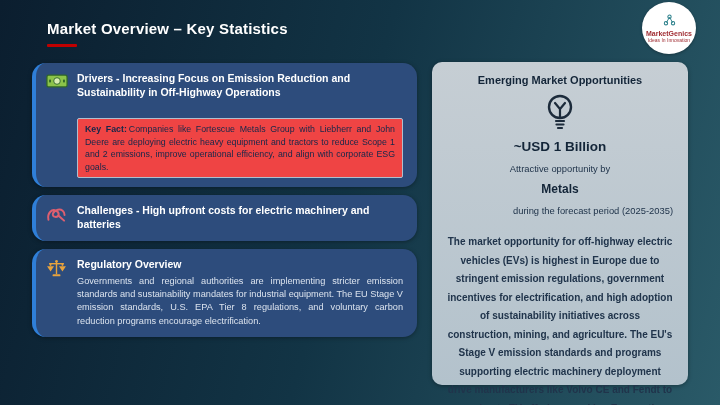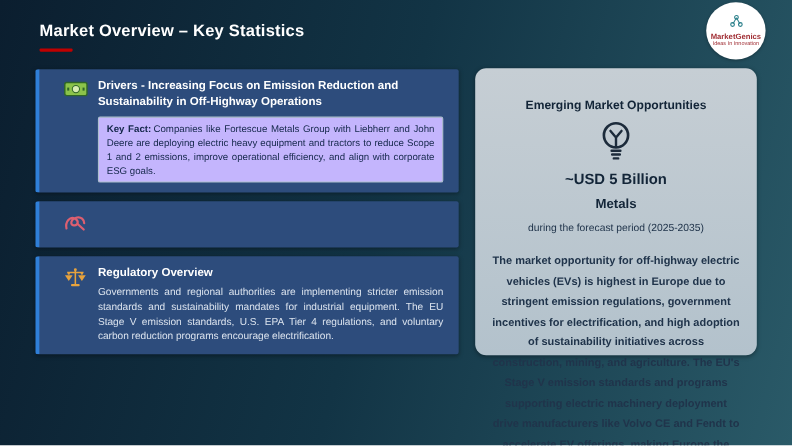--- a/index.html
+++ b/index.html
@@ -2,61 +2,61 @@
 <html><head>
 <meta charset="utf-8">
 <style>
   * { margin:0; padding:0; box-sizing:border-box; }
   body { font-family:"Liberation Sans", sans-serif; }
   .slide {
     position:relative; width:720px; height:405px; overflow:hidden;
     background:linear-gradient(105deg, #0b1e2f 0%, #123445 48%, #2a5a68 100%);
   }
   
-  .header { position:absolute; left:36px; top:20px; }
+  .header { position:absolute; left:47px; top:20px; }
   .page-title { color:#ffffff; font-size:15px; font-weight:bold; letter-spacing:.2px; }
   .title-underline { width:30px; height:3px; background:#c00000; margin-top:7px; border-radius:1px; }
   .logo {
     position:absolute; right:24px; top:2px; width:54px; height:52px;
     background:#ffffff; border-radius:50%;
     display:flex; flex-direction:column; align-items:center; justify-content:center;
     box-shadow:0 1px 3px rgba(0,0,0,.3);
   }
   .logo-name { color:#a12f35; font-size:7px; font-weight:bold; line-height:1.1; }
   .logo-tagline { color:#a12f35; font-size:5px; line-height:1.1; }
   
   .cards { position:absolute; left:32px; top:63px; width:385px; display:flex; flex-direction:column; gap:8px; }
   .card {
-    background:#2d4c7c; border-left:4px solid #2f7fd8; border-radius:2px;
-    padding:8px 14px 9px 22px; box-shadow:0 1px 4px rgba(0,0,0,.35);
+    background:#2d4c7c; border-left:4px solid #2f7fd8; border-radius:14px;
+    padding:8px 14px 9px 10px; box-shadow:0 1px 4px rgba(0,0,0,.35);
     display:flex; gap:9px;
   }
   .card-icon { flex:0 0 22px; padding-top:2px; }
   .card-content { flex:1; }
   .card-title { color:#ffffff; font-size:10.5px; font-weight:bold; line-height:1.35; }
   .card-body { color:#dbe3ee; font-size:9.2px; line-height:1.45; text-align:justify; margin-top:4px; }
   .callout {
-    background:#c4b5fd; border:1px solid #aebfce; border-radius:2px;
+    background:#ef4444; border:1px solid #aebfce; border-radius:2px;
     color:#14274a; font-size:8.8px; line-height:1.42; text-align:justify;
-    padding:4px 7px; margin-top:7px;
+    padding:4px 7px; margin-top:19px;
   }
   .callout-label { font-weight:bold; margin-right:2px; }
   
   .panel {
-    position:absolute; left:432px; top:62px; width:256px; height:261px;
+    position:absolute; left:432px; top:62px; width:256px; height:323px;
     background:linear-gradient(180deg, #c6ced4 0%, #b3c2cc 100%);
-    border-radius:10px; padding:28px 15px; text-align:center; color:#16293f;
+    border-radius:10px; padding:12px 15px; text-align:center; color:#16293f;
     box-shadow:0 1px 4px rgba(0,0,0,.35);
   }
   .panel-title { font-size:11px; font-weight:bold; color:#132538; }
   .panel-bulb { margin:7px auto 0; width:34px; height:42px; }
   .panel-value { font-size:13.5px; font-weight:bold; margin-top:4px; color:#132538; }
   .panel-subtitle { font-size:9.4px; margin-top:9px; color:#1c3047; }
   .panel-region { font-size:12px; font-weight:bold; margin-top:8px; color:#132538; }
-  .panel-period { font-size:9.4px; margin-top:9px; color:#1c3047; }
+  .panel-period { font-size:9.4px; margin-top:9px; color:#1c3047;text-align:right; }
   .panel-desc { font-size:10px; line-height:1.85; margin-top:17px; color:#20344b;font-weight:bold; }
 </style>
 </head>
 <body>
 
 <div class="slide">
 
   <div class="header">
     <div class="page-title">Market Overview – Key Statistics</div>
     <div class="title-underline"></div>
@@ -94,53 +94,55 @@
     </div>
 
     <div class="card">
       <div class="card-icon">
         <svg width="21" height="18" viewBox="0 0 22 19">
           <path d="M2.5 15.5 C1 9 6 3.5 10.5 6 C15 8.5 13.5 13 9.5 12.5 C5.5 12 6.5 6.5 12.5 5 C16.5 4 19.5 7 19.5 10.5" fill="none" stroke="#dd5f70" stroke-width="2.1" stroke-linecap="round"></path>
           <path d="M13.5 11.5 L19 16.5" fill="none" stroke="#dd5f70" stroke-width="2.1" stroke-linecap="round"></path>
         </svg>
       </div>
       <div class="card-content">
+        <div class="card-title">Challenges - High upfront costs for electric machinery and batteries</div>
       </div>
     </div>
 
     <div class="card">
       <div class="card-icon">
         <svg width="21" height="19" viewBox="0 0 24 21">
           <line x1="12" y1="2" x2="12" y2="17" stroke="#e8a33d" stroke-width="1.6"></line>
           <circle cx="12" cy="2.2" r="1.5" fill="#e8a33d"></circle>
           <line x1="3.5" y1="5" x2="20.5" y2="5" stroke="#e8a33d" stroke-width="1.6"></line>
           <polygon points="1.2,8 9.2,8 5.2,14" fill="#e8a33d"></polygon>
           <polygon points="14.8,8 22.8,8 18.8,14" fill="#e8a33d"></polygon>
           <circle cx="5.2" cy="6.3" r="1.2" fill="#e8a33d"></circle>
           <circle cx="18.8" cy="6.3" r="1.2" fill="#e8a33d"></circle>
           <rect x="7.5" y="17" width="9" height="2.4" rx="1" fill="#e8a33d"></rect>
         </svg>
       </div>
       <div class="card-content">
         <div class="card-title">Regulatory Overview</div>
-        <div class="card-body">Governments and regional authorities are implementing stricter emission standards and sustainability mandates for industrial equipment. The EU Stage V emission standards, U.S. EPA Tier 4 regulations, and voluntary carbon reduction programs encourage electrification.</div>
+        <div class="card-body">Governments and regional authorities are implementing stricter emission standards and sustainability mandates for industrial equipment. The EU Stage V emission standards, U.S. EPA Tier 8 regulations, and voluntary carbon reduction programs encourage electrification.</div>
 
       </div>
     </div>
 
   </div>
 
   <div class="panel">
     <div class="panel-title">Emerging Market Opportunities</div>
     <div class="panel-bulb">
       <svg width="34" height="42" viewBox="0 0 34 42">
         <circle cx="17" cy="14" r="11" fill="none" stroke="#1c2b3b" stroke-width="2.4"></circle>
         <path d="M12 10 L17 16 L22 10 M17 16 L17 24" fill="none" stroke="#1c2b3b" stroke-width="2.2" stroke-linecap="round" stroke-linejoin="round"></path>
         <path d="M13 28 L21 28 M13.5 31.5 L20.5 31.5 M15 35 L19 35" fill="none" stroke="#1c2b3b" stroke-width="2.2" stroke-linecap="round"></path>
       </svg>
     </div>
-    <div class="panel-value">~USD 5 Billion</div>
+    <div class="panel-value">~USD 1 Billion</div>
+    <div class="panel-subtitle">Attractive opportunity by</div>
     <div class="panel-region">Metals</div>
     <div class="panel-period">during the forecast period (2025-2035)</div>
     <div class="panel-desc">The market opportunity for off-highway electric vehicles (EVs) is highest in Europe due to stringent emission regulations, government incentives for electrification, and high adoption of sustainability initiatives across construction, mining, and agriculture. The EU's Stage V emission standards and programs supporting electric machinery deployment drive manufacturers like Volvo CE and Fendt to accelerate EV offerings, making Europe the leading market for off-highway electrification.</div>
   </div>
 
 </div>
 
 </body></html>

